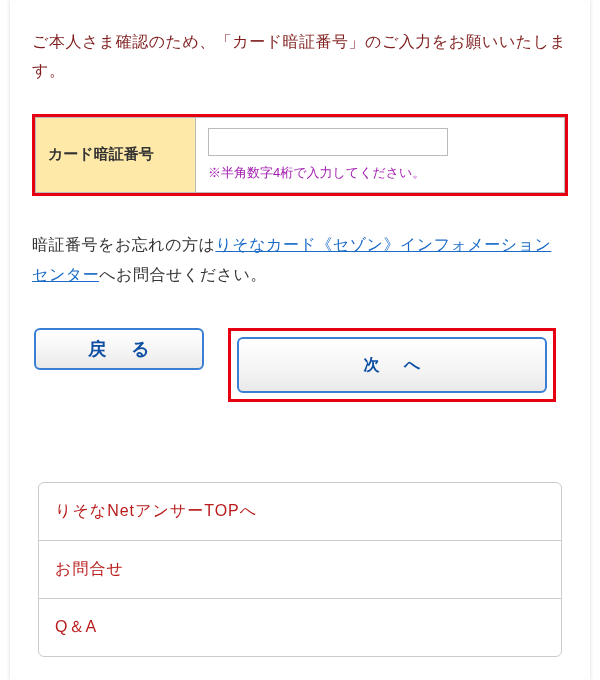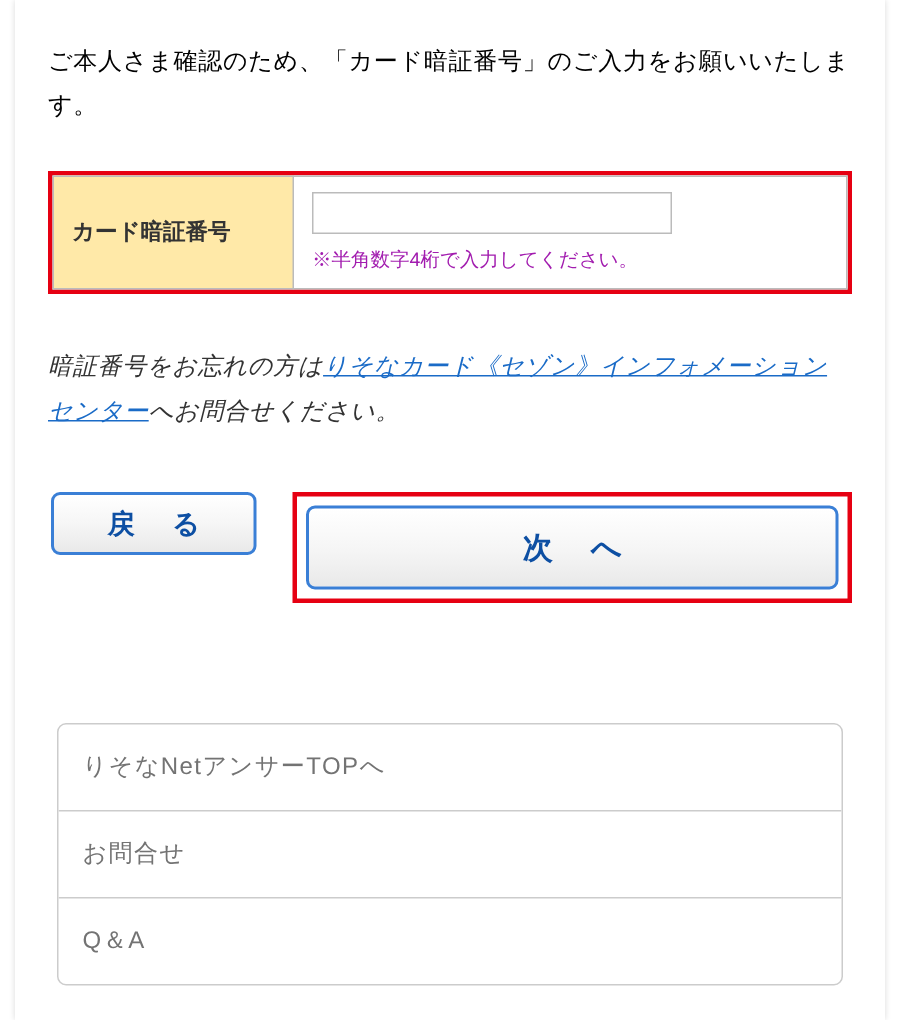--- a/index.html
+++ b/index.html
@@ -16,21 +16,21 @@
       left: 10px;
       top: 0;
       width: 580px;
       height: 680px;
       background: #fff;
       box-shadow: 0 0 4px rgba(0,0,0,0.15);
       padding: 28px 22px 0 22px;
     }
     .instruction {
       font-size: 16px;
-      color: #000000;
+      color: #7f1d1d;
       line-height: 1.8;
       margin-bottom: 28px;
       letter-spacing: 0.5px;
     }
     .highlight-box {
       border: 3px solid #e60012;
       margin-bottom: 34px;
     }
     .form-table {
       width: 100%;
@@ -64,21 +64,20 @@
       font-size: 13px;
       color: #a21caf;
       margin-top: 8px;
     }
     .forgot-text {
       font-size: 16px;
       color: #333;
       line-height: 1.9;
       margin-bottom: 38px;
       letter-spacing: 0.5px;
-      font-style: italic;
     }
     .forgot-link {
       color: #1a6bc7;
       text-decoration: underline;
     }
     .button-row {
       display: flex;
       align-items: flex-start;
       gap: 24px;
       margin-bottom: 80px;
@@ -100,34 +99,34 @@
       width: 170px;
       height: 42px;
       font-size: 18px;
       margin-left: 2px;
     }
     .btn-next-wrap {
       border: 3px solid #e60012;
       padding: 6px;
     }
     .btn-next {
-      width: 355px;
+      width: 310px;
       height: 56px;
-      font-size: 20px;
+      font-size: 16px;
     }
     .link-list {
       border: 1px solid #ccc;
       border-radius: 6px;
       overflow: hidden;
       margin: 0 6px;
     }
     .link-item {
       padding: 18px 16px;
       font-size: 16px;
-      color: #737373;
+      color: #b91c1c;
       border-bottom: 1px solid #ccc;
       cursor: pointer;
       letter-spacing: 1px;
     }
     .link-item:last-child { border-bottom: none; }
   </style>
 </head>
 <body>
 
 <div class="inner-panel">

